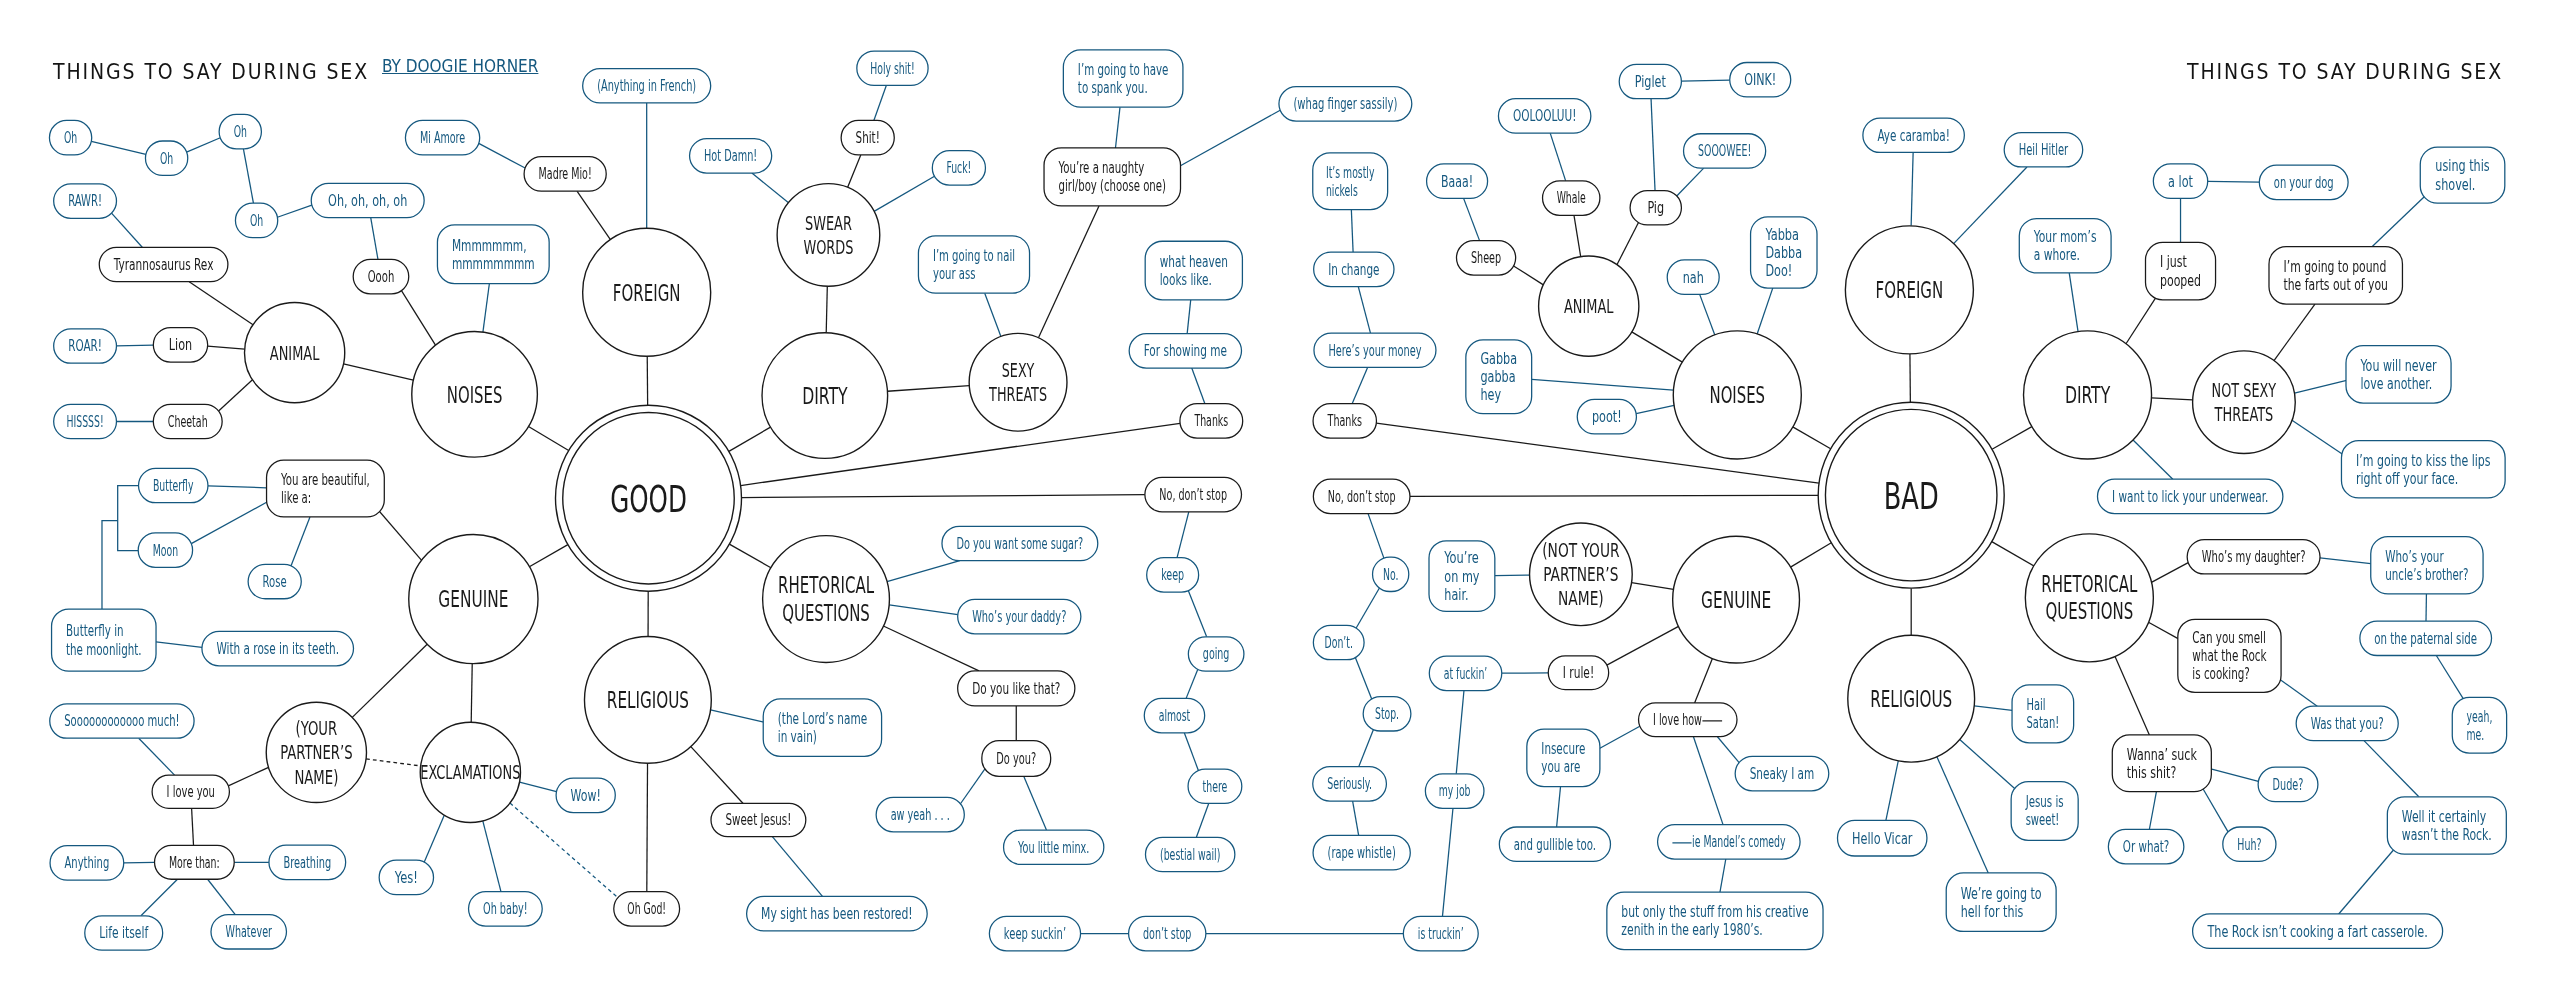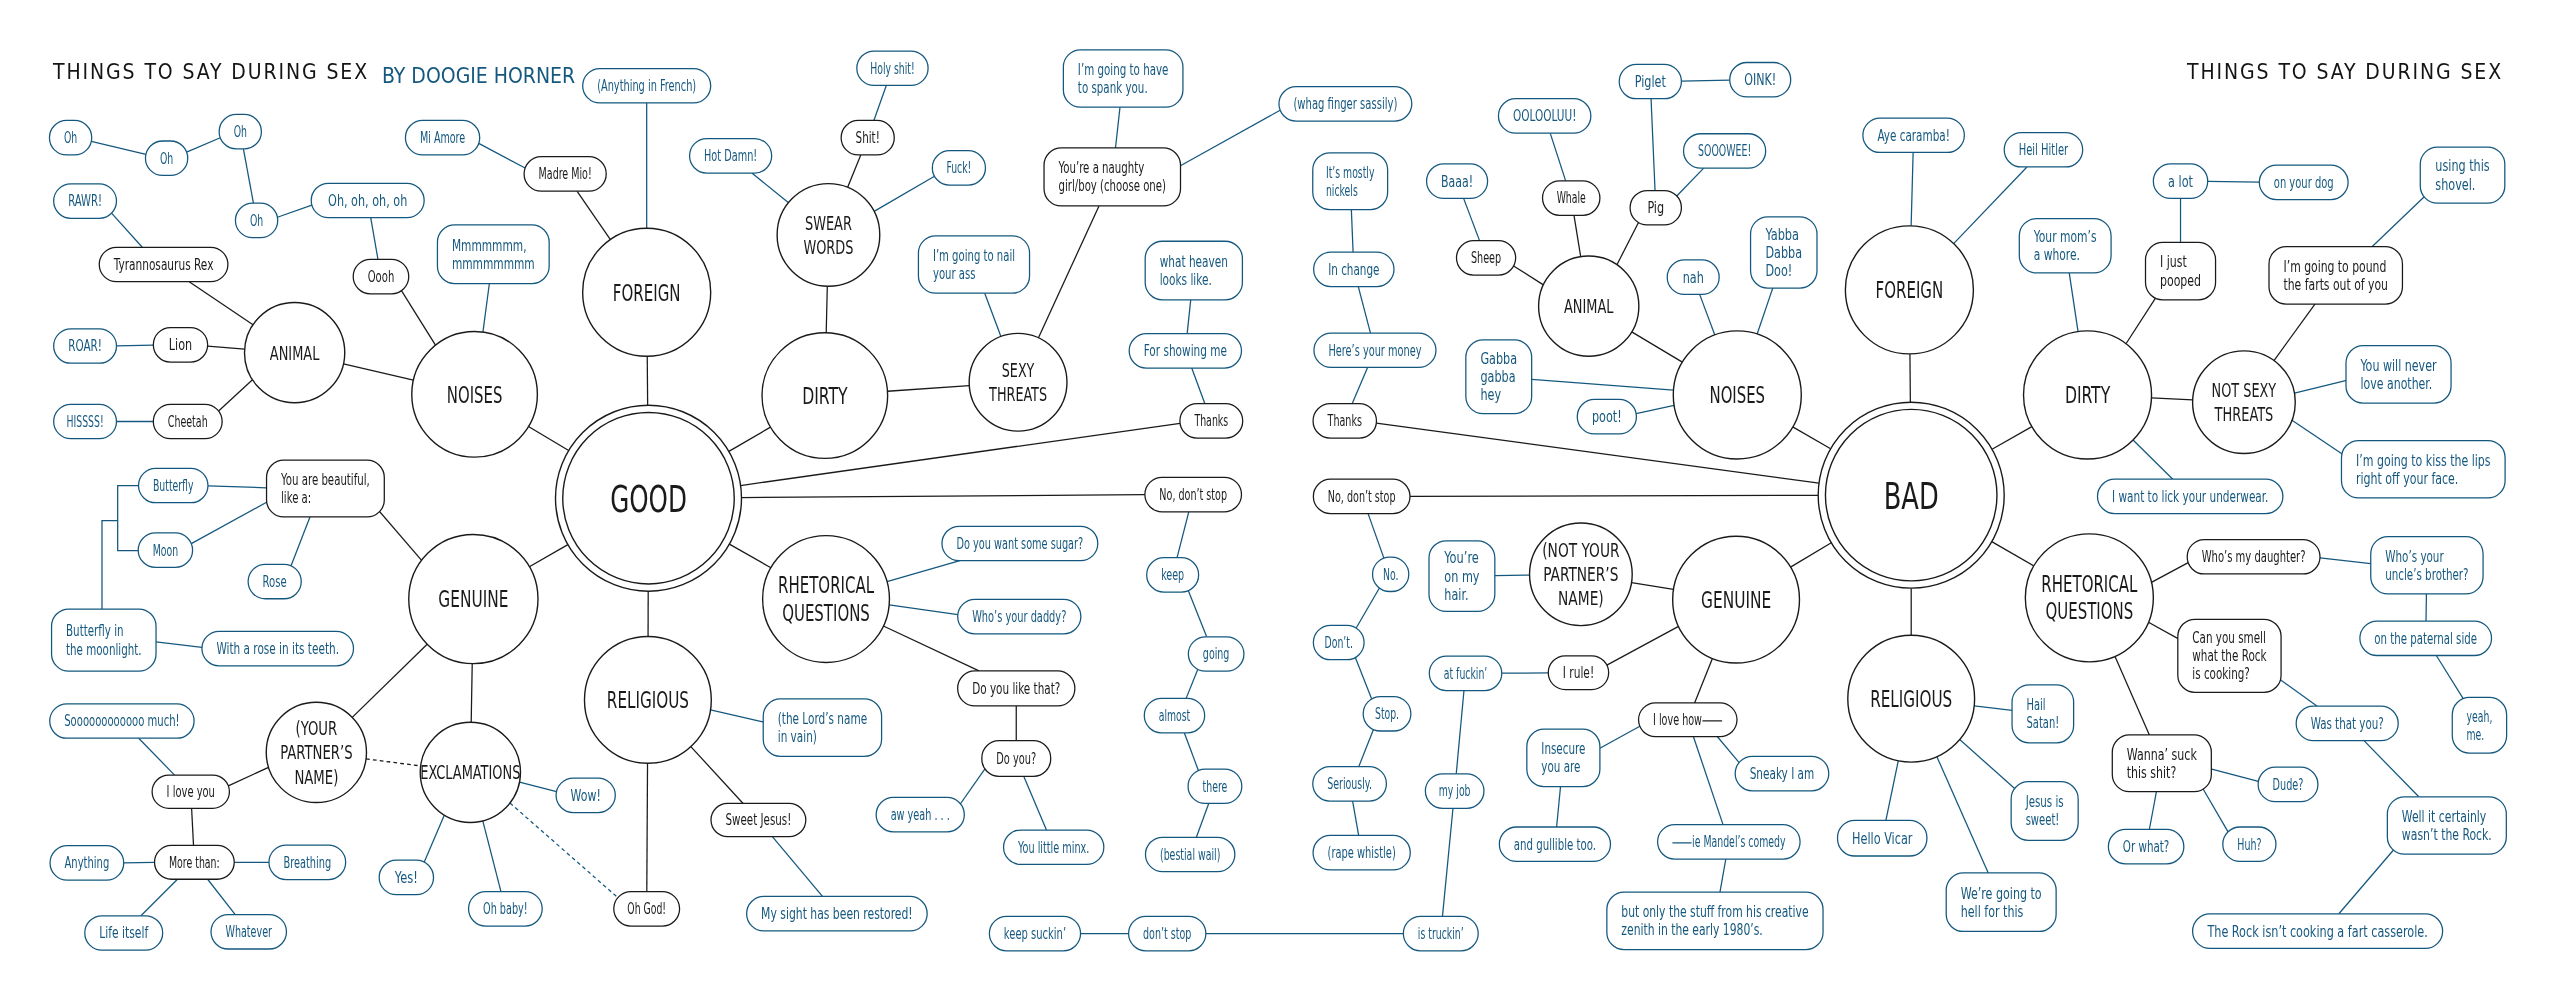--- a/index.html
+++ b/index.html
@@ -4,21 +4,21 @@
 <title>Things To Say During Sex</title>
 <style>
   html,body{margin:0;padding:0;background:#fff;}
   body{width:2576px;height:997px;overflow:hidden;
        font-family:"DejaVu Sans",sans-serif;font-stretch:condensed;}
   #sheet{position:relative;width:2576px;height:997px;background:#fff;}
   svg#diagram{position:absolute;left:0;top:0;}
   .ttl{position:absolute;font-family:"DejaVu Sans",sans-serif;font-stretch:condensed;
        font-weight:400;white-space:nowrap;transform-origin:left top;}
   #t-main{left:53px;top:60px;font-size:21px;letter-spacing:1.9px;color:#141414;}
-  #t-by{left:382px;top:64px;font-size:21px;}
+  #t-by{left:382px;top:56px;font-size:17px;text-decoration:underline;}
   #t-right{left:2187px;top:60px;font-size:21px;letter-spacing:1.9px;color:#141414;}
 </style>
 </head>
 <body style="background: rgb(255, 255, 255);">
 
 <div id="sheet">
   <svg id="diagram" width="2576" height="997" viewBox="0 0 4264 1651">
     <g id="edges">
         <line x1="150.3" y1="234.2" x2="240.7" y2="255.8" stroke="#15587f" stroke-width="2.1"></line>
         <line x1="308.1" y1="251.9" x2="363.9" y2="228.1" stroke="#15587f" stroke-width="2.1"></line>

